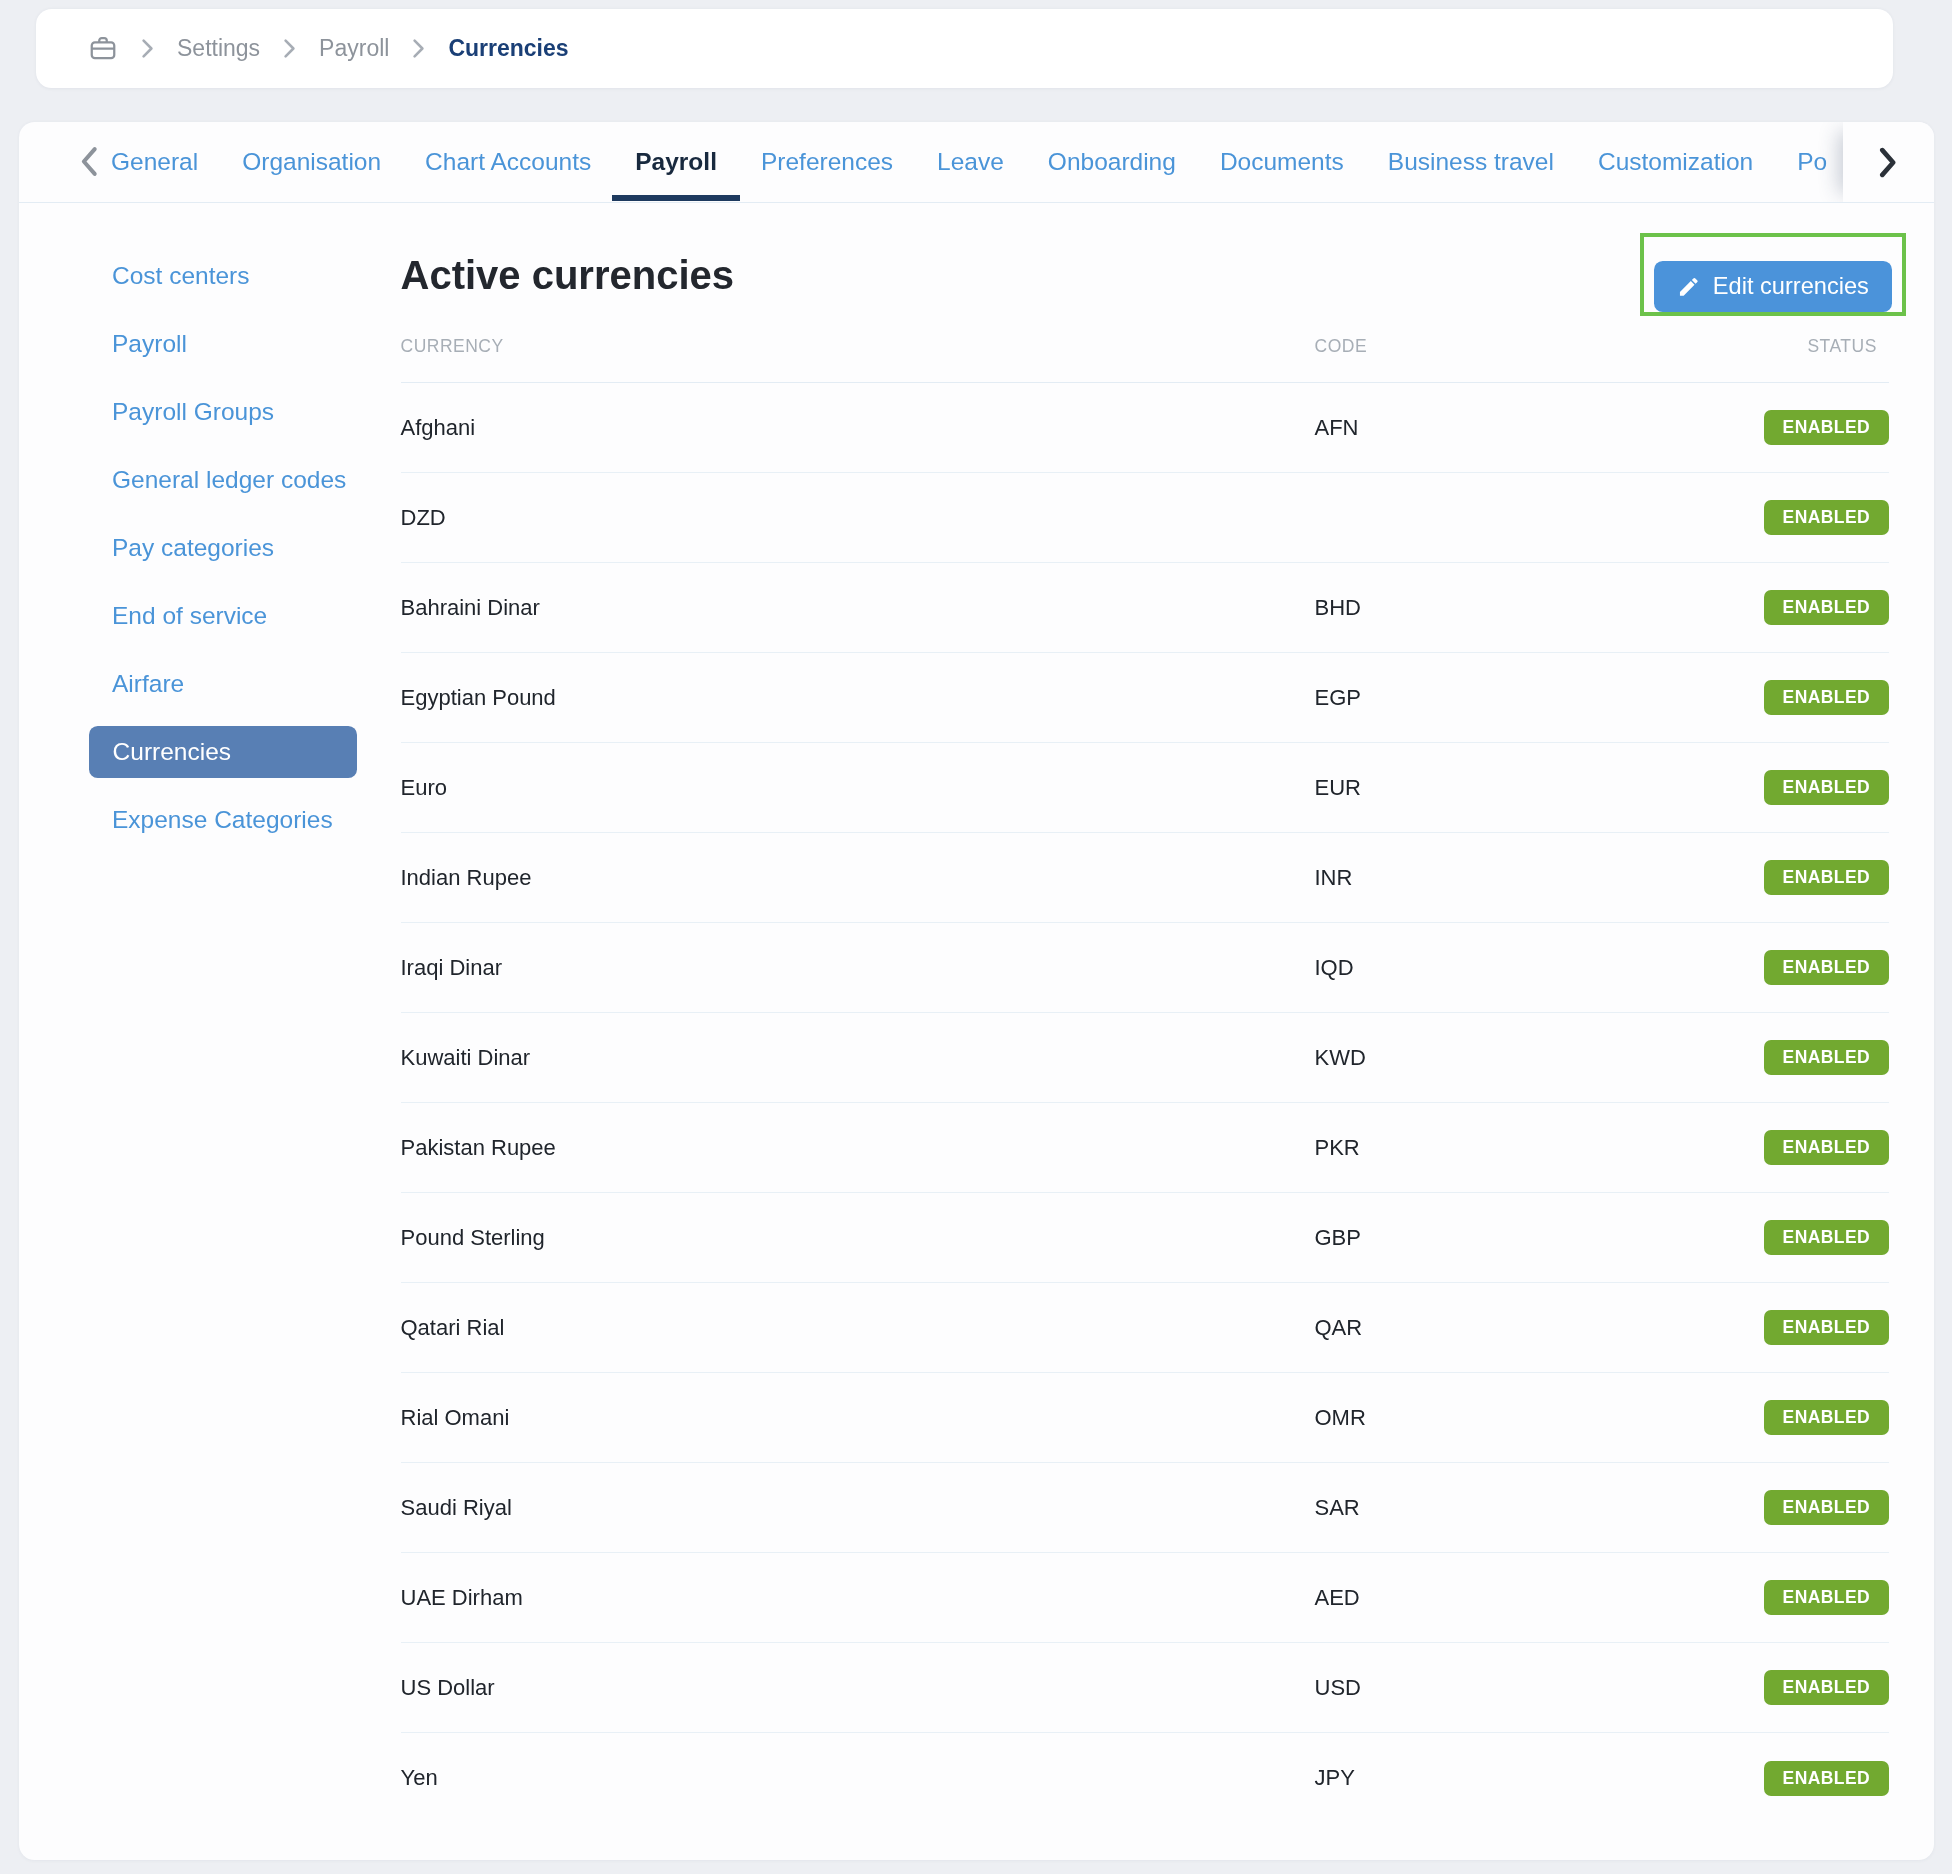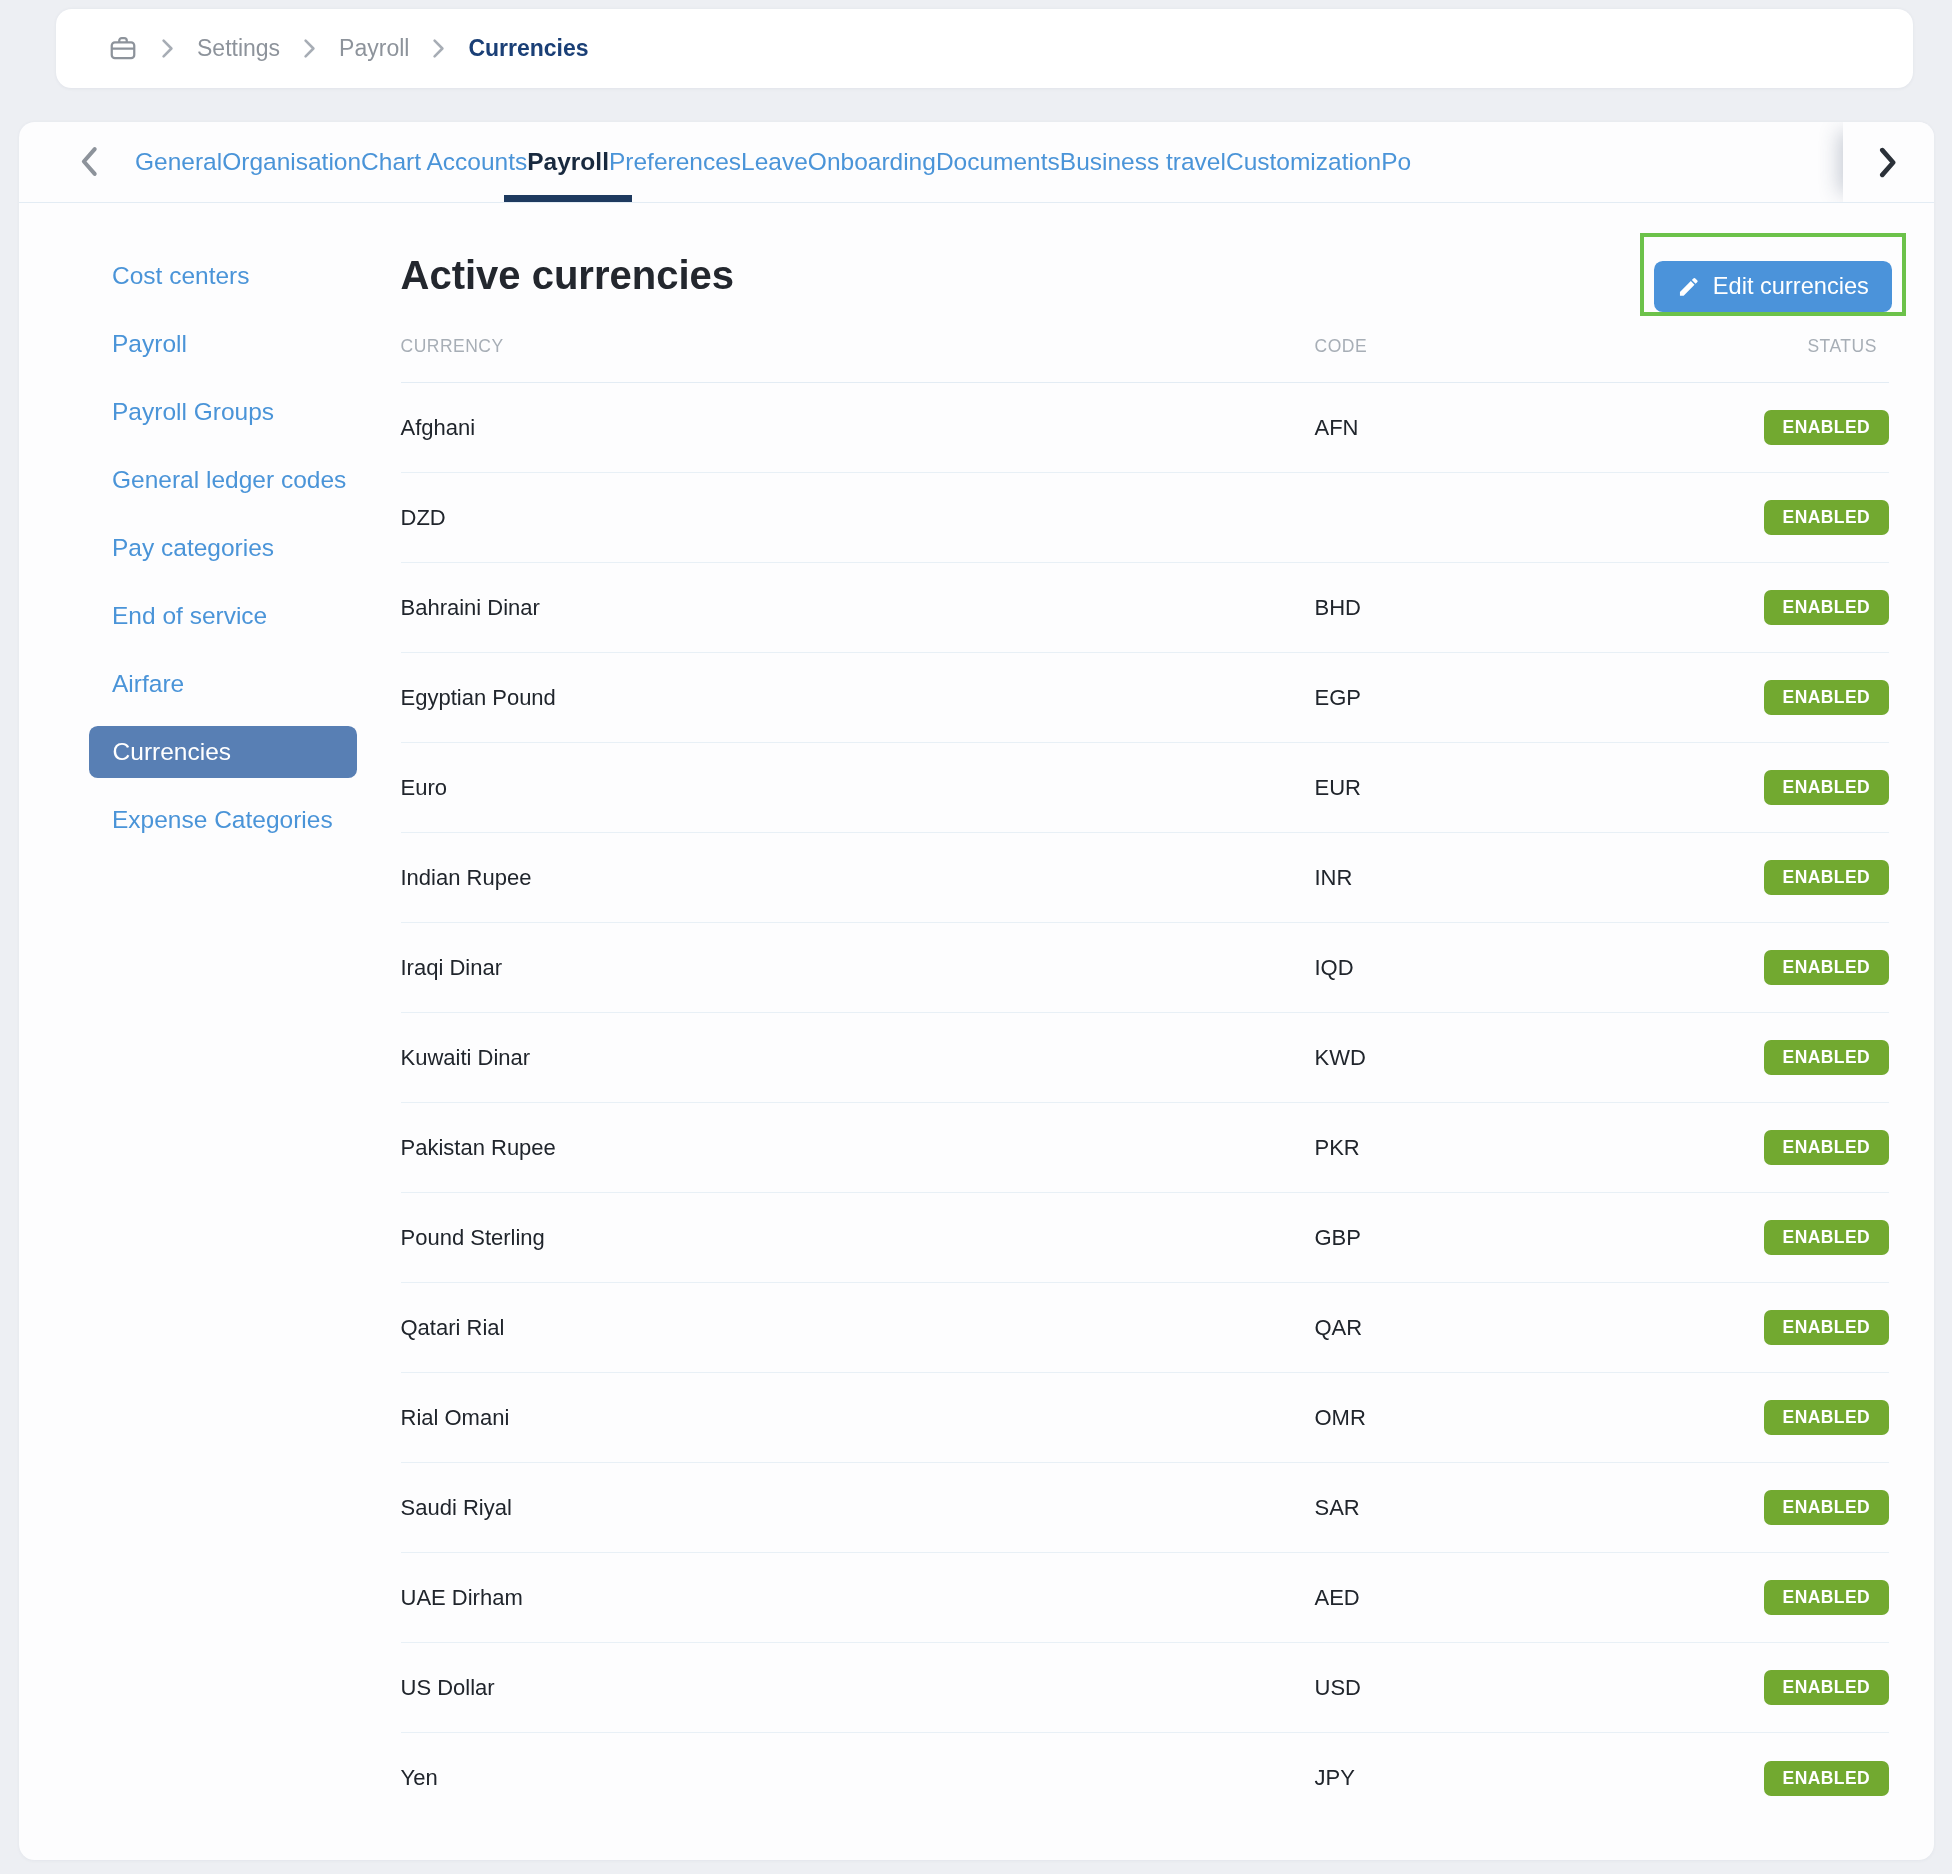--- a/index.html
+++ b/index.html
@@ -6,42 +6,42 @@
   html,body { width:1953px; height:1874px; }
   body {
     background:#edeff3;
     font-family:"Liberation Sans", sans-serif;
     position:relative;
     color:#20252c;
   }
 
   
   .crumb-card {
-    position:absolute; left:56px; top:8.7px; width:1857px; height:79px;
+    position:absolute; left:36px; top:8.7px; width:1857px; height:79px;
     background:#ffffff; border-radius:15.7px;
     box-shadow:0 0.9px 3.5px rgba(30,50,90,.06);
     display:flex; align-items:center; gap:23px; padding-left:52px;
   }
   .crumb { font-size:23px; color:#8d939b; cursor:pointer; }
   .crumb.current { color:#1a3f76; font-weight:700; cursor:default; }
   .sep, .home { display:flex; align-items:center; }
 
   
   .main-card {
     position:absolute; left:19px; top:122px; width:1915px; height:1738px;
     background:#fdfdfe; border-radius:15.7px;
     box-shadow:0 0.9px 3.5px rgba(30,50,90,.05);
     overflow:hidden;
   }
 
   
   .tab-row {
     position:relative; height:81px;
     border-bottom:1.7px solid #e3ecf4;
-    display:flex; align-items:center; padding-left:116px;
+    display:flex; align-items:flex-start; gap:44px; padding-left:92px;
     overflow:hidden;
   }
   .tab { flex:none; font-size:24.5px; color:#4a94d8; height:79px;
          display:flex; align-items:center; position:relative; cursor:pointer; white-space:nowrap; }
   .tab.active { color:#18293e; font-weight:700; }
   .tab.active::after { content:""; position:absolute; left:-23px; right:-23px; bottom:0;
                        height:6.1px; background:#1e3a5f; }
   .tab-nav-left { position:absolute; left:58px; top:0; height:79px;
                   display:flex; align-items:center; cursor:pointer; z-index:2; }
   .tab-nav-right { position:absolute; right:0; top:0; width:91px; height:81px;

